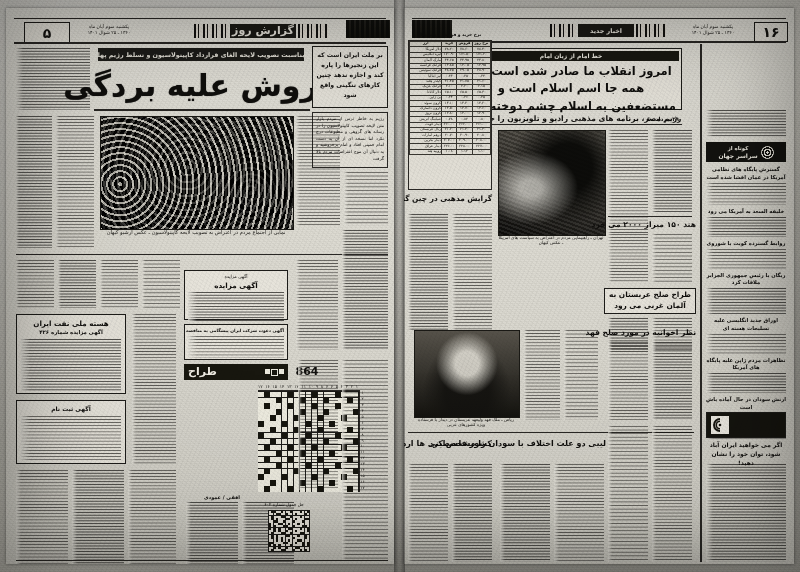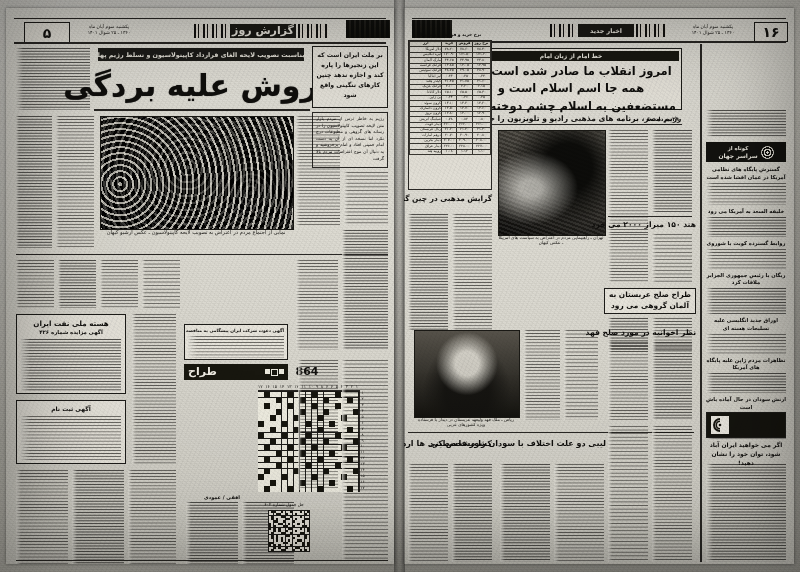--- a/index.html
+++ b/index.html
@@ -225,20 +225,25 @@
 
     <div class="abs hr1 rule" style="left:10px;top:246px;width:372px;"></div>
 
     <div class="abs body-col" style="left:10px;top:252px;width:38px;height:48px;"></div>
     <div class="abs body-col dense" style="left:52px;top:252px;width:38px;height:48px;"></div>
     <div class="abs body-col" style="left:94px;top:252px;width:38px;height:48px;"></div>
     <div class="abs body-col loose" style="left:136px;top:252px;width:38px;height:48px;"></div>
     <div class="abs body-col" style="left:290px;top:252px;width:42px;height:90px;"></div>
     <div class="abs body-col dense" style="left:336px;top:222px;width:46px;height:120px;"></div>
 
+    <div class="abs boxed" style="left:178px;top:262px;width:104px;height:50px;padding:3px;background:#e6e3da;box-sizing:border-box;">
+      <div class="fa" style="font-size:4.6px;font-weight:normal;">آگهی مزایده</div>
+      <div class="fa hdl-xs" style="margin-top:1px;">آگهی مزایده</div>
+      <div class="body-col dense" style="margin-top:2px;height:30px;"></div>
+    </div>
 
     <div class="abs boxed" style="left:178px;top:316px;width:104px;height:36px;padding:3px;background:#e6e3da;box-sizing:border-box;">
       <div class="fa" style="font-size:4.4px;">آگهی دعوت شرکت ایران پیشگامی به مناقصه</div>
       <div class="body-col" style="margin-top:2px;height:22px;"></div>
     </div>
 
     <div class="abs boxed" style="left:10px;top:306px;width:110px;height:80px;padding:4px;background:#e6e3da;box-sizing:border-box;">
       <div class="fa hdl-xs">هسته ملی نفت ایران</div>
       <div class="fa" style="font-size:5.4px;margin-top:1px;">آگهی مزایده شماره ۴۲۶</div>
       <div class="body-col dense" style="margin-top:3px;height:52px;"></div>
@@ -1080,21 +1085,21 @@
 
     <div class="abs body-col" style="left:204px;top:122px;width:40px;height:104px;"></div>
     <div class="abs body-col dense" style="left:248px;top:122px;width:40px;height:82px;"></div>
 
     <div class="abs hr1 rule" style="left:204px;top:208px;width:84px;"></div>
     <div class="abs fa hdl-sm" style="left:200px;top:212px;width:92px;font-size:7.6px;">هند ۱۵۰ میراژ ۲۰۰۰ می خرد</div>
     <div class="abs body-col" style="left:204px;top:226px;width:40px;height:48px;"></div>
     <div class="abs body-col loose" style="left:248px;top:226px;width:40px;height:48px;"></div>
 
     <div class="abs boxed" style="left:200px;top:280px;width:92px;height:26px;background:#e6e3da;display:flex;align-items:center;justify-content:center;padding:2px;box-sizing:border-box;">
-      <span class="fa wrap hdl-sm" style="font-size:7.4px;line-height:1.45;">طراح صلح عربستان به آلمان گروهی می رود</span>
+      <span class="fa wrap hdl-sm" style="font-size:7.4px;line-height:1.45;">طراح صلح عربستان به آلمان غربی می رود</span>
     </div>
     <div class="abs body-col dense" style="left:204px;top:310px;width:40px;height:34px;"></div>
     <div class="abs body-col" style="left:248px;top:310px;width:40px;height:34px;"></div>
 
     <div class="abs fa hdl-sm" style="left:196px;top:320px;width:96px;font-size:7.6px;">نظر اخوانیه در مورد صلح فهد</div>
     <div class="abs body-col" style="left:204px;top:334px;width:40px;height:78px;"></div>
     <div class="abs body-col dense" style="left:248px;top:334px;width:40px;height:78px;"></div>
 
     <div class="abs photo portrait" style="left:10px;top:322px;width:104px;height:86px;"></div>
     <div class="abs cap" style="left:10px;top:409px;width:104px;font-size:4.4px;">ریاض ـ ملک فهد ولیعهد عربستان در دیدار با فرستاده ویژه کشورهای عربی</div>

